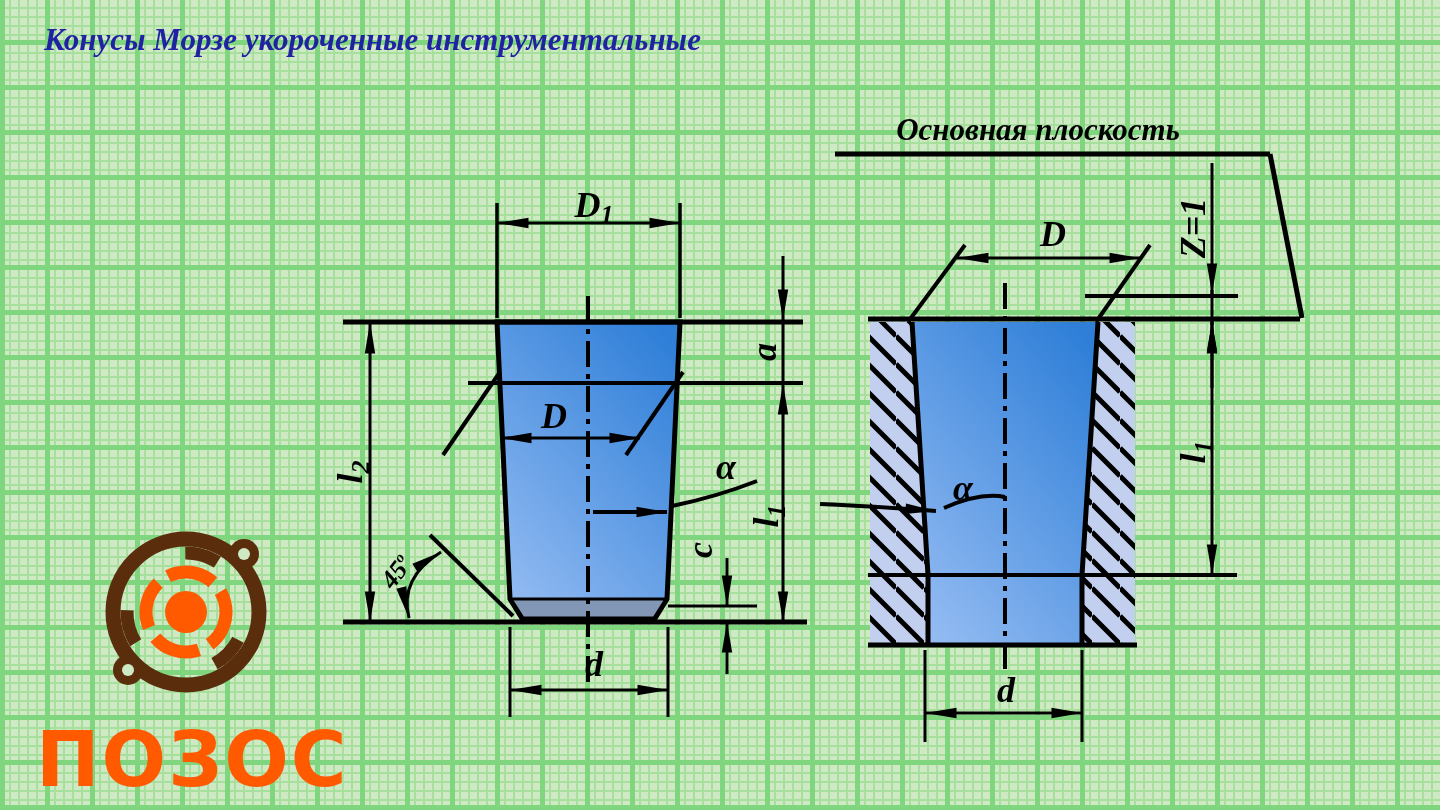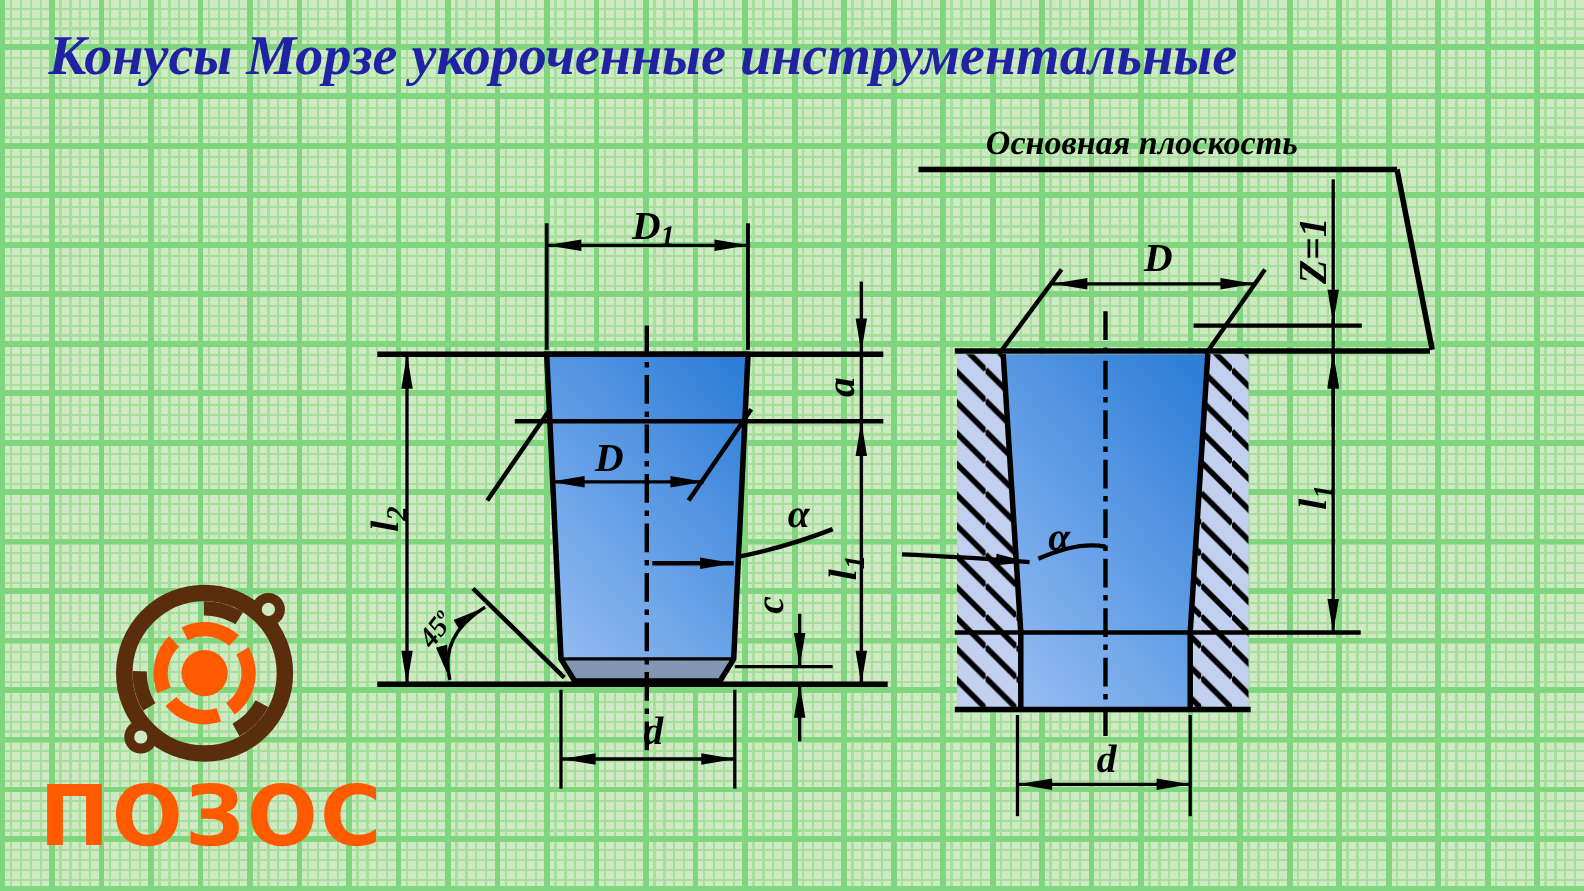--- a/index.html
+++ b/index.html
@@ -8,25 +8,25 @@
     background-color:#cfe9c5;
     background-image:
       repeating-linear-gradient(90deg,#7fd67f 0 5px,transparent 5px 45px),
       repeating-linear-gradient(0deg,#7fd67f 0 5px,transparent 5px 45px),
       repeating-linear-gradient(90deg,#a7e09d 0 2px,transparent 2px 9px),
       repeating-linear-gradient(0deg,#a7e09d 0 2px,transparent 2px 9px);
     font-family:"Liberation Serif", serif;
   }
   .page-title{
     position:absolute;left:44px;top:22px;
-    font-size:51px;font-weight:bold;font-style:italic;
+    font-size:31px;font-weight:bold;font-style:italic;
     color:#2121a3;letter-spacing:0px;white-space:nowrap;
   }
   .logo-text{
-    position:absolute;left:36px;top:704px;
+    position:absolute;left:36px;top:722px;
     font-family:"DejaVu Sans", sans-serif;
     font-size:76px;font-weight:bold;color:#ff5a00;
     letter-spacing:2px;line-height:1;
   }
   svg text{font-family:"Liberation Serif", serif;}
   .dim{font-style:italic;font-weight:bold;font-size:36px;fill:#000;}
   .dim-small{font-style:italic;font-weight:bold;font-size:26px;fill:#000;}
   .plane{font-style:italic;font-weight:bold;font-size:31px;fill:#000;}
 </style>
 </head>

